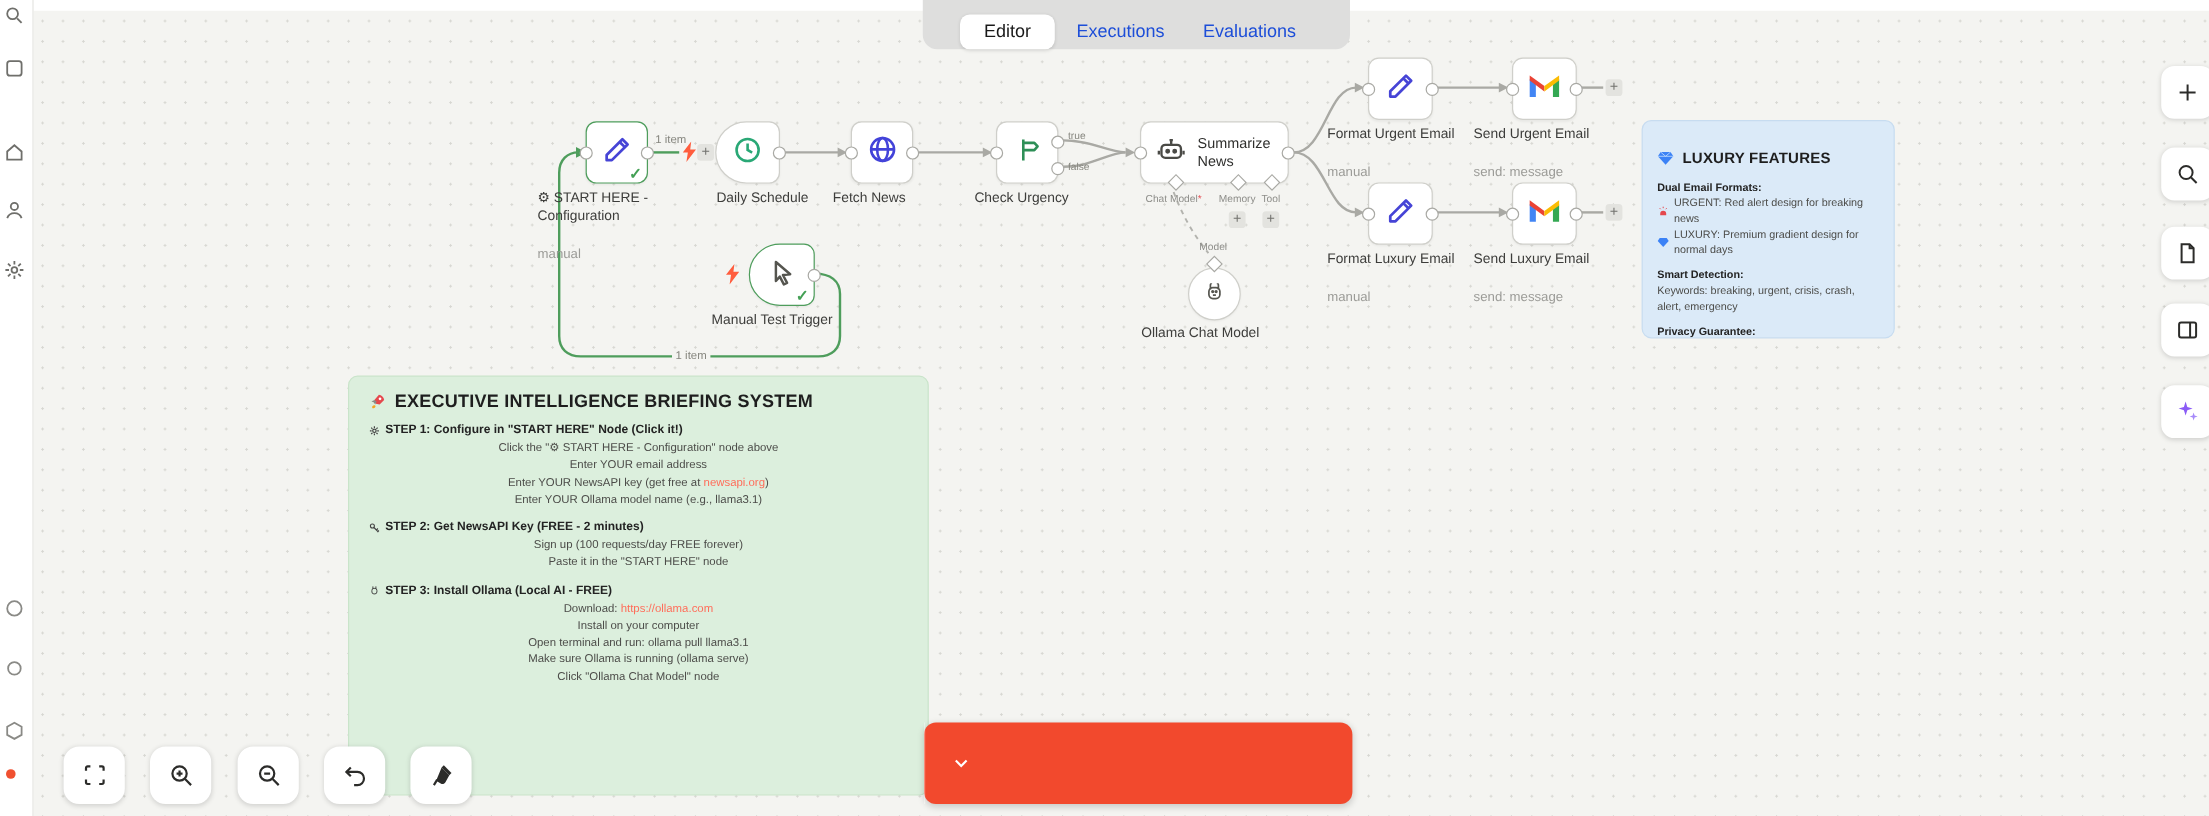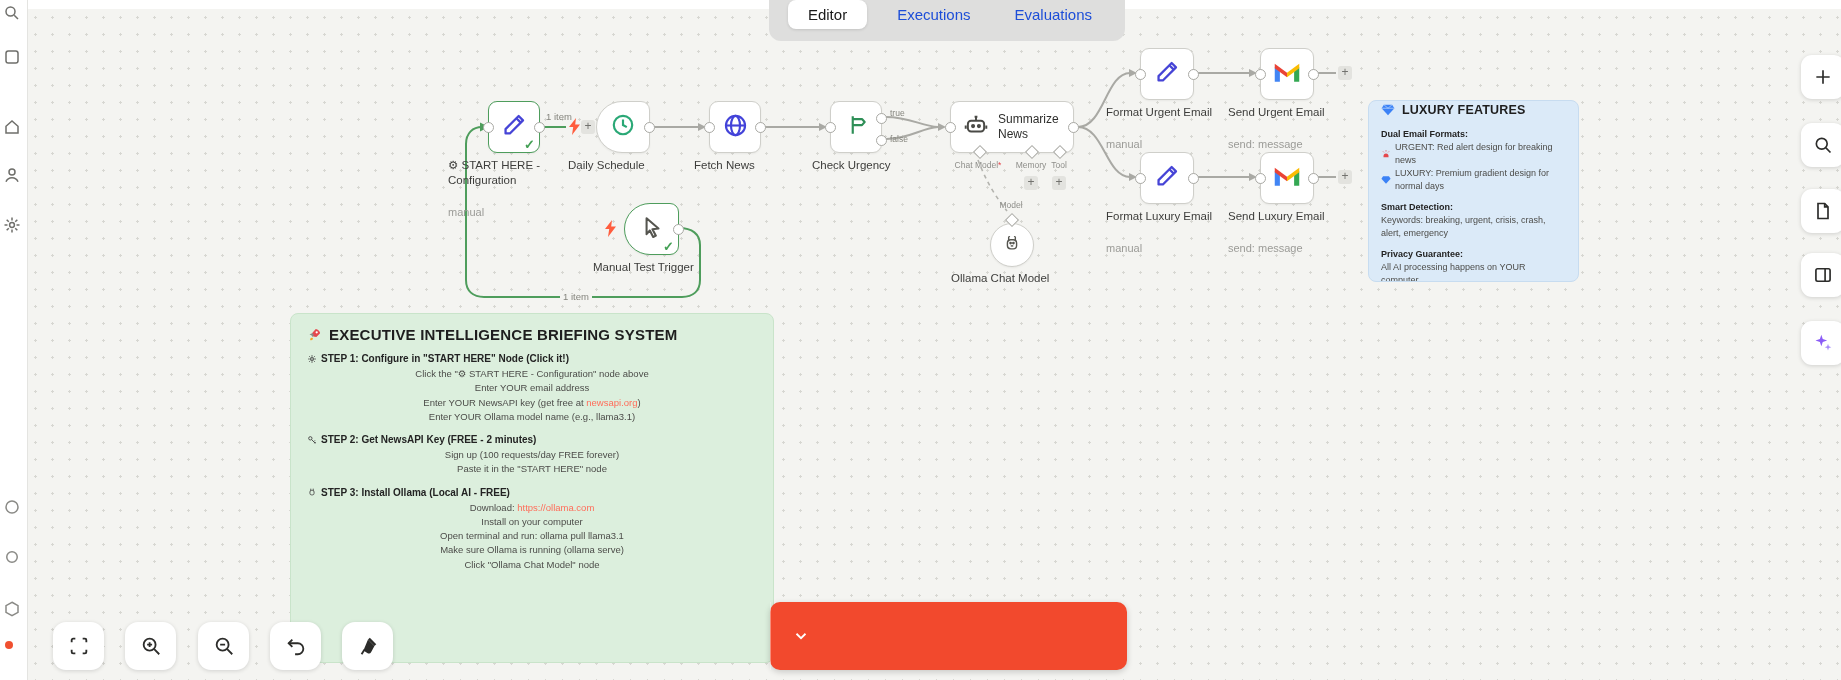--- a/index.html
+++ b/index.html
@@ -21,21 +21,21 @@
     position:absolute;left:0;top:0;bottom:0;width:27px;background:#fff;
     border-right:1px solid #e4e4e1;z-index:10;overflow:hidden;
   }
   .sb-icon{position:absolute;left:3px;width:18px;height:18px;color:#7a7a76;}
   .sb-icon svg{width:18px;height:18px;display:block;}
   .sb-dot{position:absolute;left:5px;top:641px;width:8px;height:8px;border-radius:50%;background:#f05030;}
   
   .tabbar{
     position:absolute;left:769px;top:0;width:356px;height:41px;z-index:6;
     background:#dededd;border-radius:0 0 12px 12px;
-    display:flex;align-items:flex-start;justify-content:center;gap:16px;
+    display:flex;align-items:flex-end;justify-content:center;gap:4px;
   }
   .tab{font-size:15px;color:#1d4ed8;padding:6px 14px;border-radius:8px;cursor:pointer;}
   .tab.active{background:#fff;color:#191919;box-shadow:0 1px 3px rgba(0,0,0,.12);padding:6px 20px;}
   
   .node{
     position:absolute;width:50px;height:50px;background:#fff;
     border:1.7px solid #cfcfca;border-radius:9px;z-index:3;
     display:flex;align-items:center;justify-content:center;
     box-shadow:0 1px 2px rgba(0,0,0,.05);
   }
@@ -53,21 +53,21 @@
     color:#72726e;font-size:12px;line-height:13px;text-align:center;cursor:pointer;
   }
   .edgelabel{position:absolute;z-index:2;font-size:9.5px;color:#85857e;}
   .edgelabel.bg{background:#f4f4f1;padding:0 3px;}
   .bolt{position:absolute;z-index:4;width:13px;height:17px;}
   .summarize-inner{display:flex;align-items:center;gap:9px;padding-left:12px;width:100%;}
   .summarize-text{font-size:12px;color:#2f2f2d;line-height:1.25;}
   
   .sticky{position:absolute;z-index:1;border-radius:8px;overflow:hidden;cursor:pointer;}
   .sticky.green{left:290px;top:313px;width:484px;height:350px;background:#dcefdd;border:1px solid #c9e4ca;padding:12px 16px;box-sizing:border-box;text-align:center;}
-  .sticky.blue{left:1368px;top:100px;width:211px;height:182px;background:#dbeaf8;border:1px solid #c7dcf0;padding:2px 12px;box-sizing:border-box;}
+  .sticky.blue{left:1368px;top:100px;width:211px;height:182px;background:#dbeaf8;border:1px solid #c7dcf0;padding:24px 12px;box-sizing:border-box;}
   .sticky h1{margin:0 0 10px 0;font-size:15px;color:#1e1e1e;display:flex;align-items:center;gap:7px;font-weight:bold;letter-spacing:.2px;}
   .sticky.blue h1{font-size:12.5px;margin:0 0 12px 0;}
   .sg-sec{margin-bottom:10px;}
   .sg-title{font-size:10px;font-weight:bold;color:#232323;margin-bottom:3px;display:flex;align-items:center;gap:4px;}
   .sg-line{font-size:9.5px;color:#4c4c49;line-height:1.5;}
   .sg-line .lnk{color:#ff6d5a;}
   .sb-sec{margin-bottom:9px;}
   .sb-title{font-size:9px;font-weight:bold;color:#232323;margin-bottom:2px;}
   .sb-line{font-size:9px;color:#4c4c49;line-height:1.45;display:flex;align-items:center;gap:4px;}
   .mini-icon{display:inline-flex;width:10px;height:10px;flex:0 0 auto;}
@@ -208,21 +208,21 @@
   </svg>
 <div class="plusbox" style="left:581px;top:120px">+</div>
 
 <div class="node trigger" style="left:596px;top:101px;width:52px">
   <span><svg width="26" height="26" viewBox="0 0 24 24" fill="none" stroke="#2aa876" stroke-width="2">
         <circle cx="12" cy="12" r="8.5"></circle>
         <path d="M12 7v5l3.5 2"></path>
       </svg></span>
   <span class="cport" style="right:-6px;top:20px"></span>
 </div>
-<div class="nlabel" style="left:568px;top:158px;width:90px">Daily Schedule</div>
+<div class="nlabel" style="left:597px;top:158px;width:90px">Daily Schedule</div>
 
 <div class="node" style="left:709px;top:101px">
   <span><svg width="27" height="27" viewBox="0 0 24 24" fill="none" stroke="#4343d9" stroke-width="1.9">
         <circle cx="12" cy="12" r="8.5"></circle>
         <ellipse cx="12" cy="12" rx="4" ry="8.5"></ellipse>
         <path d="M3.5 12h17"></path>
       </svg></span>
   <span class="cport" style="left:-6px;top:20px"></span>
   <span class="cport" style="right:-6px;top:20px"></span>
 </div>

